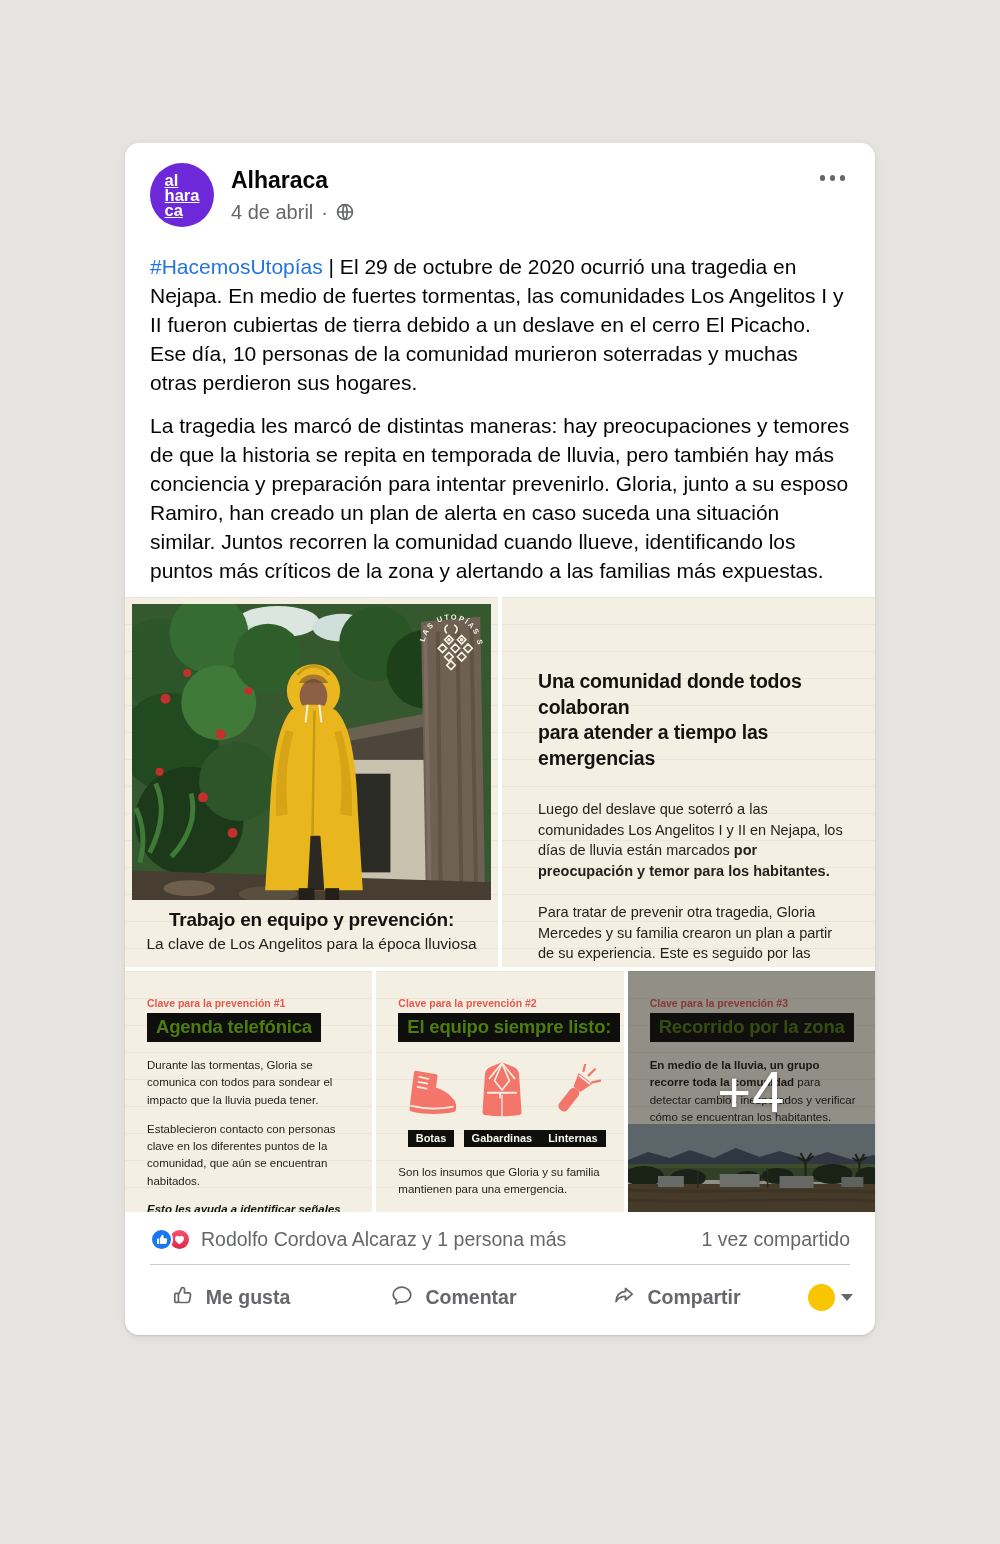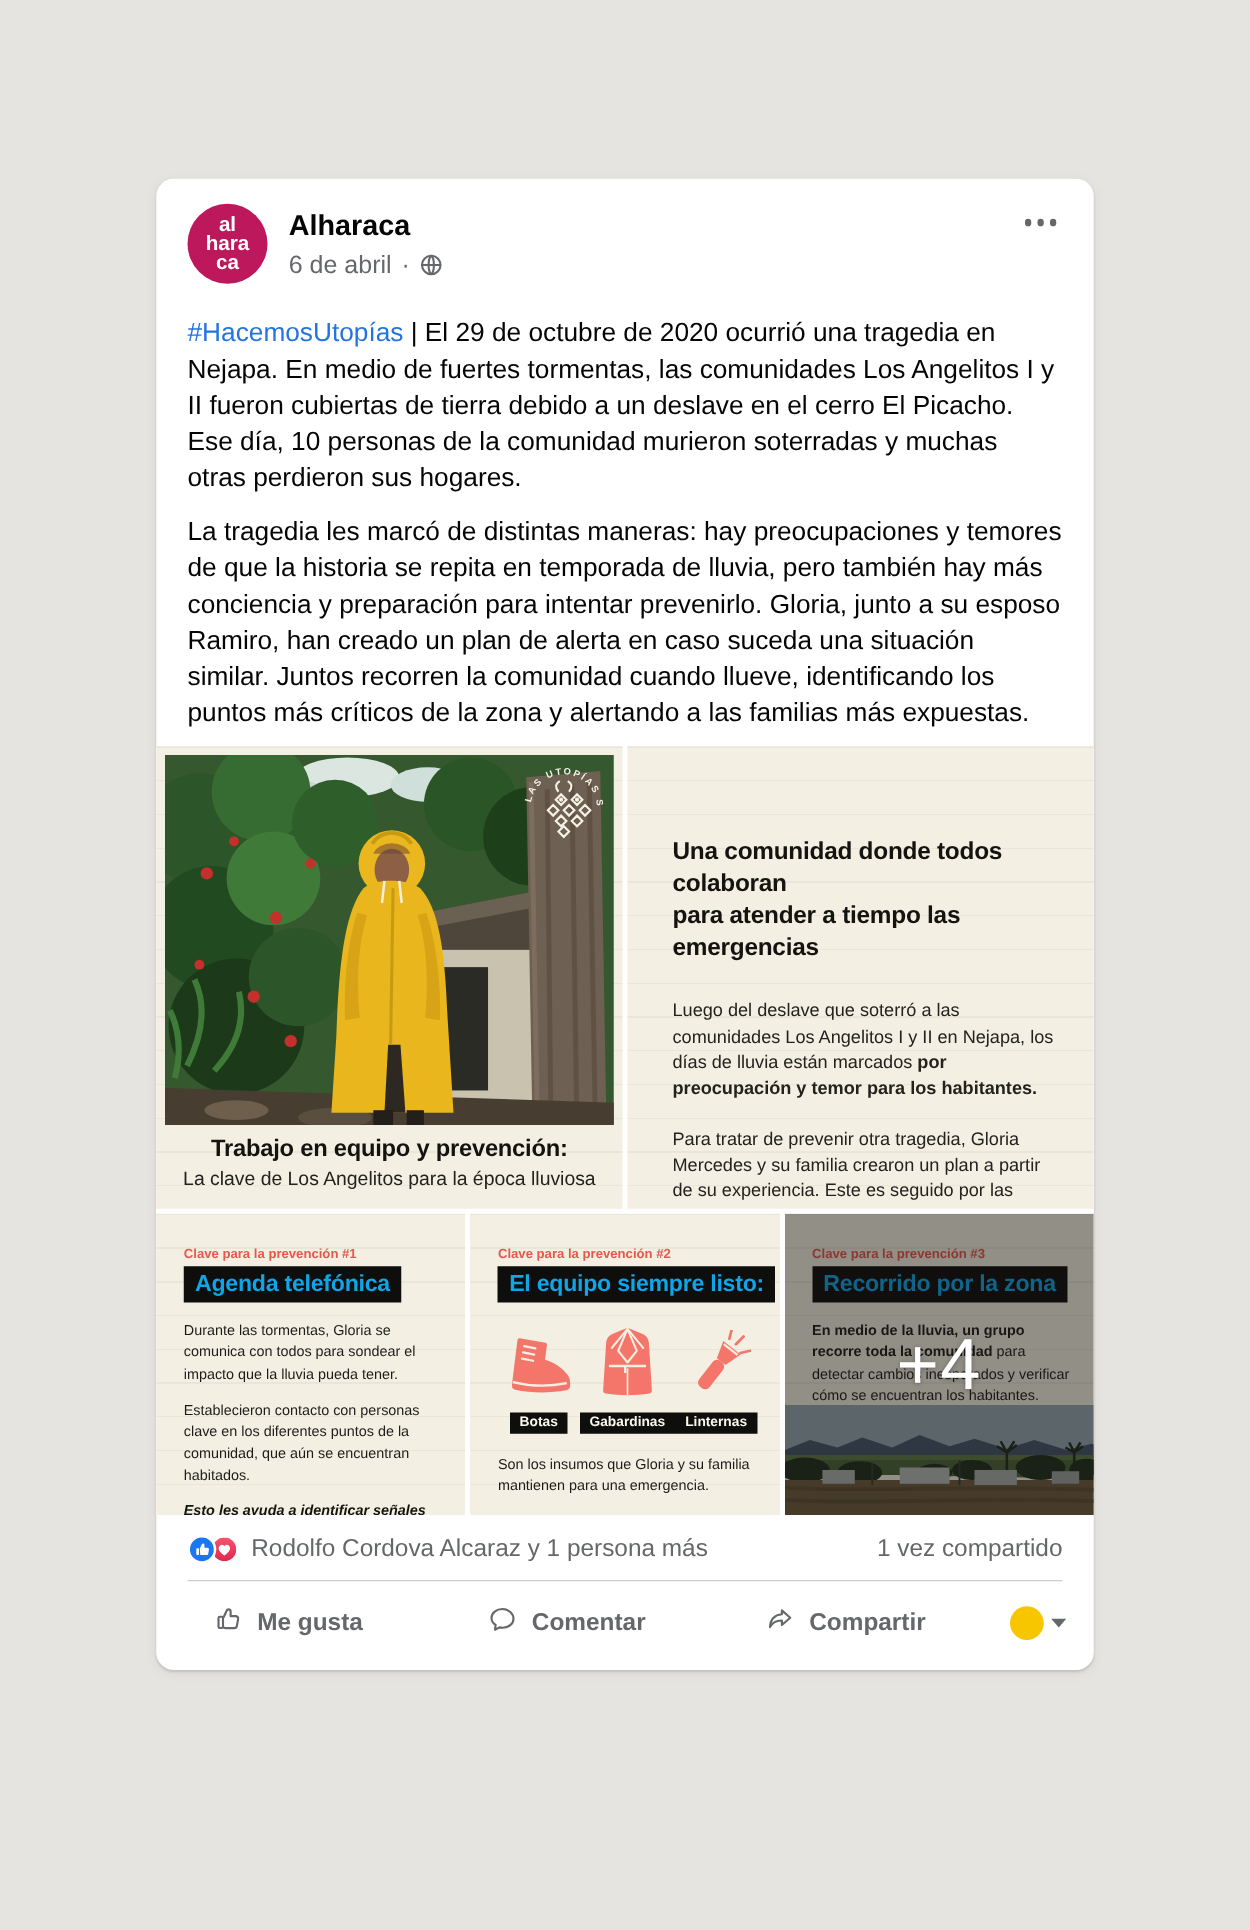--- a/index.html
+++ b/index.html
@@ -9,24 +9,25 @@
     font-family:"Liberation Sans","DejaVu Sans",sans-serif; overflow:hidden;
   }
   .post-card {
     position:absolute; left:125px; top:143px; width:750px; background:#ffffff;
     border-radius:14px; box-shadow:0 1px 2px rgba(0,0,0,.12), 0 2px 10px rgba(0,0,0,.06);
     padding-bottom:6px;
   }
   
   .pc-header { display:flex; align-items:center; padding:20px 22px 0 25px; }
   .avatar {
-    width:64px; height:64px; border-radius:50%; background:#be185d; color:#fff;
-    display:flex; align-items:center; justify-content:center; text-align:center;
+    width:64px; height:64px; border-radius:50%; background:#6d28d9; color:#fff;
+    display:flex; align-items:center; justify-content:center; text-align:left;
     font-weight:700; font-size:16.5px; line-height:15px; white-space:pre-line; cursor:pointer;
     flex:none;
+    text-decoration:underline;
   }
   .head-info { margin-left:17px; flex:1; }
   .page-name { font-size:23px; font-weight:700; color:#050505; cursor:pointer; }
   .post-meta { margin-top:7px; font-size:20px; color:#65676b; display:flex; align-items:center; gap:8px; cursor:pointer; }
   .meta-dot { font-size:20px; }
   .globe { display:inline-flex; }
   .menu-btn { display:flex; gap:4.5px; padding:12px 8px; cursor:pointer; align-self:flex-start; }
   .menu-btn i { width:5.5px; height:5.5px; border-radius:50%; background:#65676b; }
   
   .post-text { padding:0 25px; margin-top:25px; font-size:21px; line-height:29px; color:#050505; }
@@ -51,21 +52,21 @@
   .cap-sub { font-size:15.5px; color:#23221d; margin-top:4px; }
   
   .intro-tile { padding:72px 28px 0 36px; }
   .intro-title { font-size:19.5px; font-weight:700; color:#14130f; line-height:1.32; white-space:pre-line; letter-spacing:-.2px; }
   .intro-body { margin-top:27px; font-size:14.5px; line-height:1.43; color:#23221d; }
   .intro-body p + p { margin-top:20px; }
   
   .tip { padding:26px 18px 0 22px; }
   .eyebrow { font-size:10.5px; font-weight:700; color:#e8574d; }
   .tip-title {
-    display:inline-block; background:#0e0e0c; color:#0ea5e9; font-size:18.5px;
+    display:inline-block; background:#0e0e0c; color:#4d7c0f; font-size:18.5px;
     font-weight:700; padding:3px 9px 4px; margin-top:4px; letter-spacing:-.2px; white-space:nowrap;
   }
   .tip-body { margin-top:15px; font-size:11.5px; line-height:1.5; color:#1d1c18; }
   .tip-body p + p { margin-top:12px; }
   .tip-emphasis { margin-top:13px; font-size:11.5px; font-weight:700; font-style:italic; color:#14130f; }
   .gear-row { display:flex; margin-top:20px; }
   .gear-item { flex:1; display:flex; flex-direction:column; align-items:center; }
   .gear-icon { height:58px; display:flex; align-items:flex-end; justify-content:center; }
   .gear-label {
     display:inline-block; background:#0e0e0c; color:#faf7ec; font-size:11px;
@@ -106,21 +107,21 @@
 <div class="screen">
   <article class="post-card">
 
     <div class="pc-header">
       <div class="avatar">al
 hara
 ca</div>
       <div class="head-info">
         <div class="page-name">Alharaca</div>
         <div class="post-meta">
-          <span>6 de abril</span>
+          <span>4 de abril</span>
           <span class="meta-dot">·</span>
           <span class="globe">
             <svg width="18" height="18" viewBox="0 0 16 16" fill="none" stroke="#65676b" stroke-width="1.5">
               <circle cx="8" cy="8" r="6.6"></circle>
               <path d="M1.5 8h13M8 1.5c2.5 1.8 2.5 11.2 0 13M8 1.5c-2.5 1.8-2.5 11.2 0 13"></path>
             </svg>
           </span>
         </div>
       </div>
       <div class="menu-btn">

